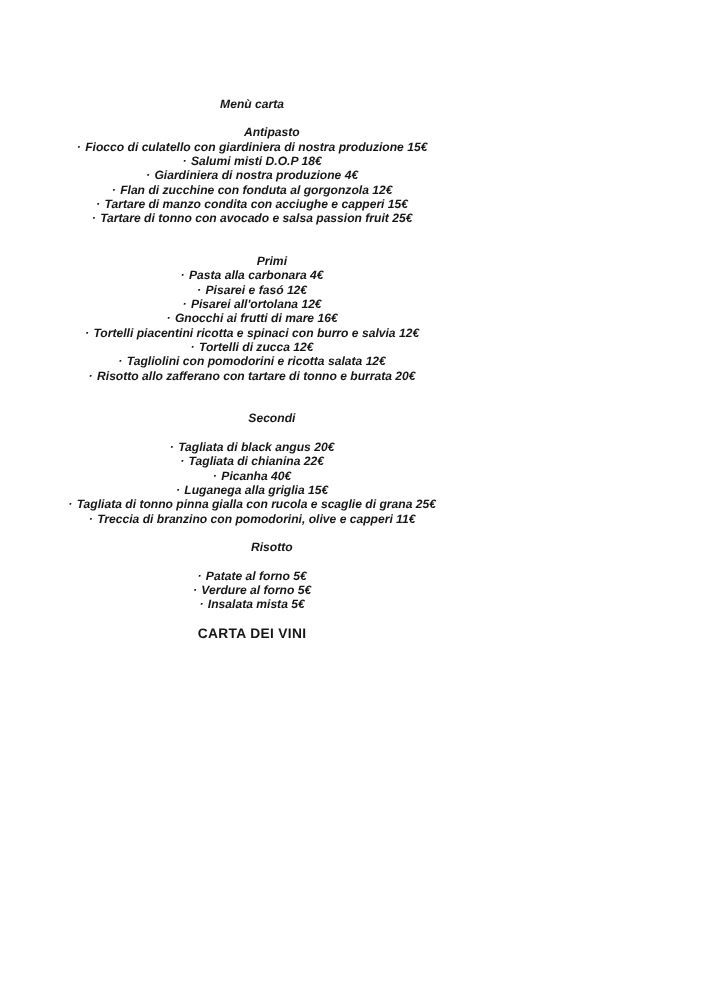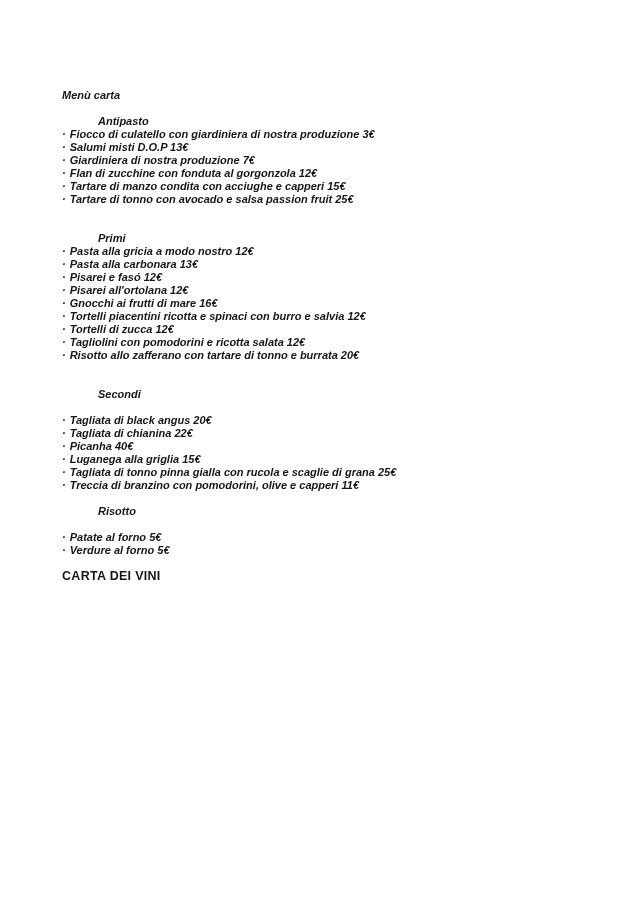--- a/index.html
+++ b/index.html
@@ -23,20 +23,21 @@
     line-height: 13px;
     font-weight: bold;
     font-style: italic;
   }
   .line {
     margin: 0;
     padding: 0;
     white-space: nowrap;
     font-size: 11px;
     line-height: 13px;
+    text-align: center;
   }
   .title {
     margin-bottom: 13px; 
   }
   .menu-section {
     margin-bottom: 13px; 
   }
   
   #sections-container .menu-section:nth-child(-n+2) {
     margin-bottom: 26px;
@@ -62,31 +63,30 @@
 </style>
 </head>
 <body>
 
 <main class="page">
   <h1 class="line title">Menù carta</h1>
 
   <div id="sections-container">
       <section class="menu-section">
         <h2 class="line section-header">Antipasto</h2>
-        <div class="line menu-item"><span class="bullet">·</span><span>Fiocco di culatello con giardiniera di nostra produzione 3€</span></div>
-        <div class="line menu-item"><span class="bullet">·</span><span>Salumi misti D.O.P 13€</span></div>
-        <div class="line menu-item"><span class="bullet">·</span><span>Giardiniera di nostra produzione 7€</span></div>
+        <div class="line menu-item"><span class="bullet">·</span><span>Fiocco di culatello con giardiniera di nostra produzione 15€</span></div>
+        <div class="line menu-item"><span class="bullet">·</span><span>Salumi misti D.O.P 18€</span></div>
+        <div class="line menu-item"><span class="bullet">·</span><span>Giardiniera di nostra produzione 4€</span></div>
         <div class="line menu-item"><span class="bullet">·</span><span>Flan di zucchine con fonduta al gorgonzola 12€</span></div>
         <div class="line menu-item"><span class="bullet">·</span><span>Tartare di manzo condita con acciughe e capperi 15€</span></div>
         <div class="line menu-item"><span class="bullet">·</span><span>Tartare di tonno con avocado e salsa passion fruit 25€</span></div>
       </section>
       <section class="menu-section">
         <h2 class="line section-header">Primi</h2>
-        <div class="line menu-item"><span class="bullet">·</span><span>Pasta alla gricia a modo nostro 12€</span></div>
-        <div class="line menu-item"><span class="bullet">·</span><span>Pasta alla carbonara 13€</span></div>
+        <div class="line menu-item"><span class="bullet">·</span><span>Pasta alla carbonara 4€</span></div>
         <div class="line menu-item"><span class="bullet">·</span><span>Pisarei e fasó 12€</span></div>
         <div class="line menu-item"><span class="bullet">·</span><span>Pisarei all'ortolana 12€</span></div>
         <div class="line menu-item"><span class="bullet">·</span><span>Gnocchi ai frutti di mare 16€</span></div>
         <div class="line menu-item"><span class="bullet">·</span><span>Tortelli piacentini ricotta e spinaci con burro e salvia 12€</span></div>
         <div class="line menu-item"><span class="bullet">·</span><span>Tortelli di zucca 12€</span></div>
         <div class="line menu-item"><span class="bullet">·</span><span>Tagliolini con pomodorini e ricotta salata 12€</span></div>
         <div class="line menu-item"><span class="bullet">·</span><span>Risotto allo zafferano con tartare di tonno e burrata 20€</span></div>
       </section>
       <section class="menu-section gapped">
         <h2 class="line section-header">Secondi</h2>
@@ -94,17 +94,18 @@
         <div class="line menu-item"><span class="bullet">·</span><span>Tagliata di chianina 22€</span></div>
         <div class="line menu-item"><span class="bullet">·</span><span>Picanha 40€</span></div>
         <div class="line menu-item"><span class="bullet">·</span><span>Luganega alla griglia 15€</span></div>
         <div class="line menu-item"><span class="bullet">·</span><span>Tagliata di tonno pinna gialla con rucola e scaglie di grana 25€</span></div>
         <div class="line menu-item"><span class="bullet">·</span><span>Treccia di branzino con pomodorini, olive e capperi 11€</span></div>
       </section>
       <section class="menu-section gapped">
         <h2 class="line section-header">Risotto</h2>
         <div class="line menu-item"><span class="bullet">·</span><span>Patate al forno 5€</span></div>
         <div class="line menu-item"><span class="bullet">·</span><span>Verdure al forno 5€</span></div>
+        <div class="line menu-item"><span class="bullet">·</span><span>Insalata mista 5€</span></div>
       </section>
     </div>
 
   <h2 class="line wine-header">CARTA DEI VINI</h2>
 </main>
 
 </body></html>

